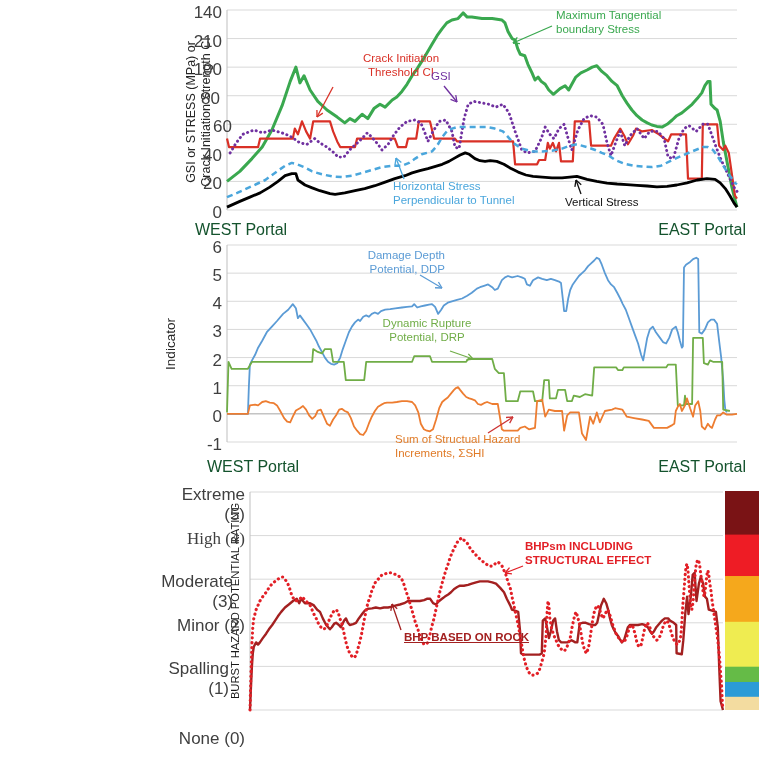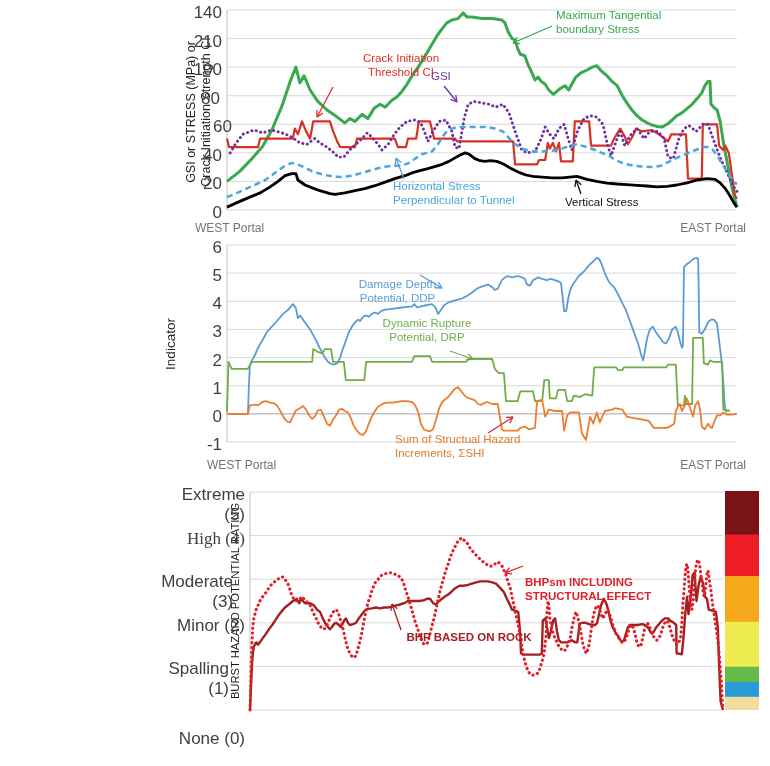--- a/index.html
+++ b/index.html
@@ -4,21 +4,21 @@
 <style>
   html,body{margin:0;padding:0;background:#ffffff;}
   .page{position:relative;width:770px;height:766px;background:#fff;overflow:hidden;
         font-family:"Liberation Sans", sans-serif;}
   #fig{position:absolute;left:0;top:0;}
   .vlabel{position:absolute;transform:rotate(-90deg);transform-origin:50% 50%;
           white-space:nowrap;color:#333;text-align:center;}
   #ylab-top{width:206px;height:30px;left:96px;top:97px;font-size:12.5px;line-height:15px;color:#262626;}
   #ylab-mid{width:72px;height:16px;left:135px;top:336px;font-size:13.5px;color:#262626;}
   #ylab-bot{width:218px;height:14px;left:127px;top:594px;font-size:11.2px;color:#1a1a1a;}
-  .portal{position:absolute;font-size:12px;color:#737373;}
+  .portal{position:absolute;font-size:16px;color:#14532d;}
   .tick{position:absolute;font-size:17px;color:#3f3f3f;text-align:right;}
   .anno{position:absolute;font-size:11.5px;line-height:13.5px;white-space:nowrap;}
   .caption{position:absolute;left:5px;top:738px;font-size:12.4px;font-weight:bold;color:#000;}
   .caption sub{font-size:9px;}
 </style>
 </head>
 <body>
 
 <div class="page">
   <svg id="fig" width="770" height="735">
@@ -136,40 +136,40 @@
         <div>Vertical Stress</div>
       </div>
       <div class="tick" style="left: 182px; width: 40px; top: 435px;">-1</div>
       <div class="tick" style="left: 182px; width: 40px; top: 406.857px;">0</div>
       <div class="tick" style="left: 182px; width: 40px; top: 378.714px;">1</div>
       <div class="tick" style="left: 182px; width: 40px; top: 350.571px;">2</div>
       <div class="tick" style="left: 182px; width: 40px; top: 322.429px;">3</div>
       <div class="tick" style="left: 182px; width: 40px; top: 294.286px;">4</div>
       <div class="tick" style="left: 182px; width: 40px; top: 266.143px;">5</div>
       <div class="tick" style="left: 182px; width: 40px; top: 238px;">6</div>
-      <div class="anno" style="left: 350px; top: 278px; color: rgb(91, 155, 213); text-align: center; width: 95px;">
+      <div class="anno" style="left: 350px; top: 249px; color: rgb(91, 155, 213); text-align: right; width: 95px;">
         <div>Damage Depth</div>
         <div>Potential, DDP</div>
       </div>
       <div class="anno" style="left: 377px; top: 317px; color: rgb(112, 173, 71); text-align: center; width: 100px;">
         <div>Dynamic Rupture</div>
         <div>Potential, DRP</div>
       </div>
       <div class="anno" style="left: 395px; top: 433px; color: rgb(224, 123, 40); text-align: left; width: 130px;">
         <div>Sum of Structual Hazard</div>
         <div>Increments, ΣSHI</div>
       </div>
       <div class="tick" style="left: 165px; width: 80px; top: 703px; margin-top: 26px;">None (0)</div>
       <div class="tick" style="left: 149px; width: 80px; top: 659.4px;">Spalling (1)</div>
       <div class="tick" style="left: 165px; width: 80px; top: 615.8px;">Minor (2)</div>
       <div class="tick" style="left: 153px; width: 80px; top: 572.2px;">Moderate (3)</div>
       <div class="tick" style="left: 165px; width: 80px; top: 528.6px; font-family: Liberation Serif, serif;">High (4)</div>
       <div class="tick" style="left: 165px; width: 80px; top: 485px;">Extreme (5)</div>
-      <div class="anno" style="left: 525px; top: 540px; color: rgb(226, 31, 38); text-align: left; width: 120px; font-weight: 700; margin-top: 36px;">
+      <div class="anno" style="left: 525px; top: 540px; color: rgb(226, 31, 38); text-align: left; width: 120px; font-weight: 700;">
         <div>BHPsm INCLUDING</div>
         <div>STRUCTURAL EFFECT</div>
       </div>
-      <div class="anno" style="left: 404px; top: 631px; color: rgb(163, 32, 32); text-align: center; width: 130px; font-weight: 700;">
+      <div class="anno" style="left: 404px; top: 631px; color: rgb(163, 32, 32); text-align: left; width: 130px; font-weight: 700; text-decoration: underline;">
         <div>BHP BASED ON ROCK</div>
       </div>
     </div>
 
 </div>
 
 </body></html>

